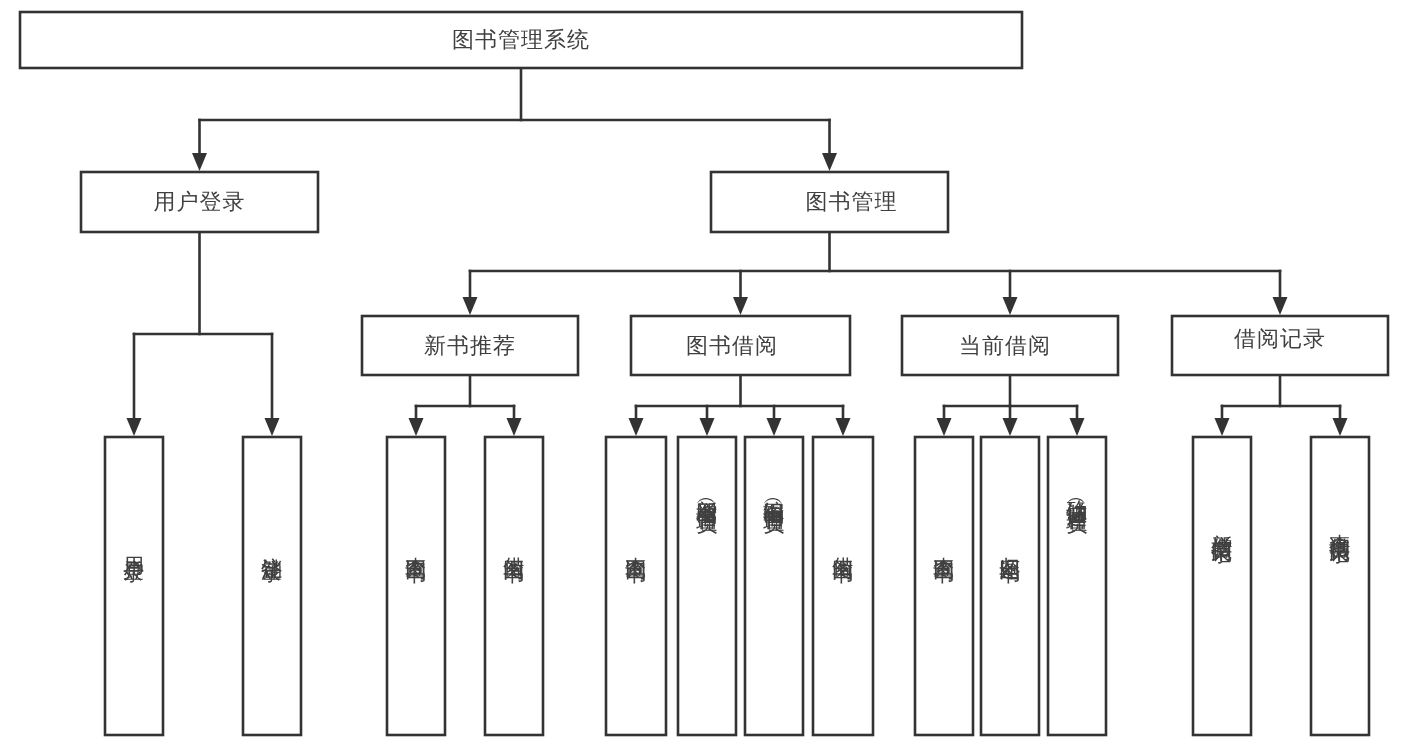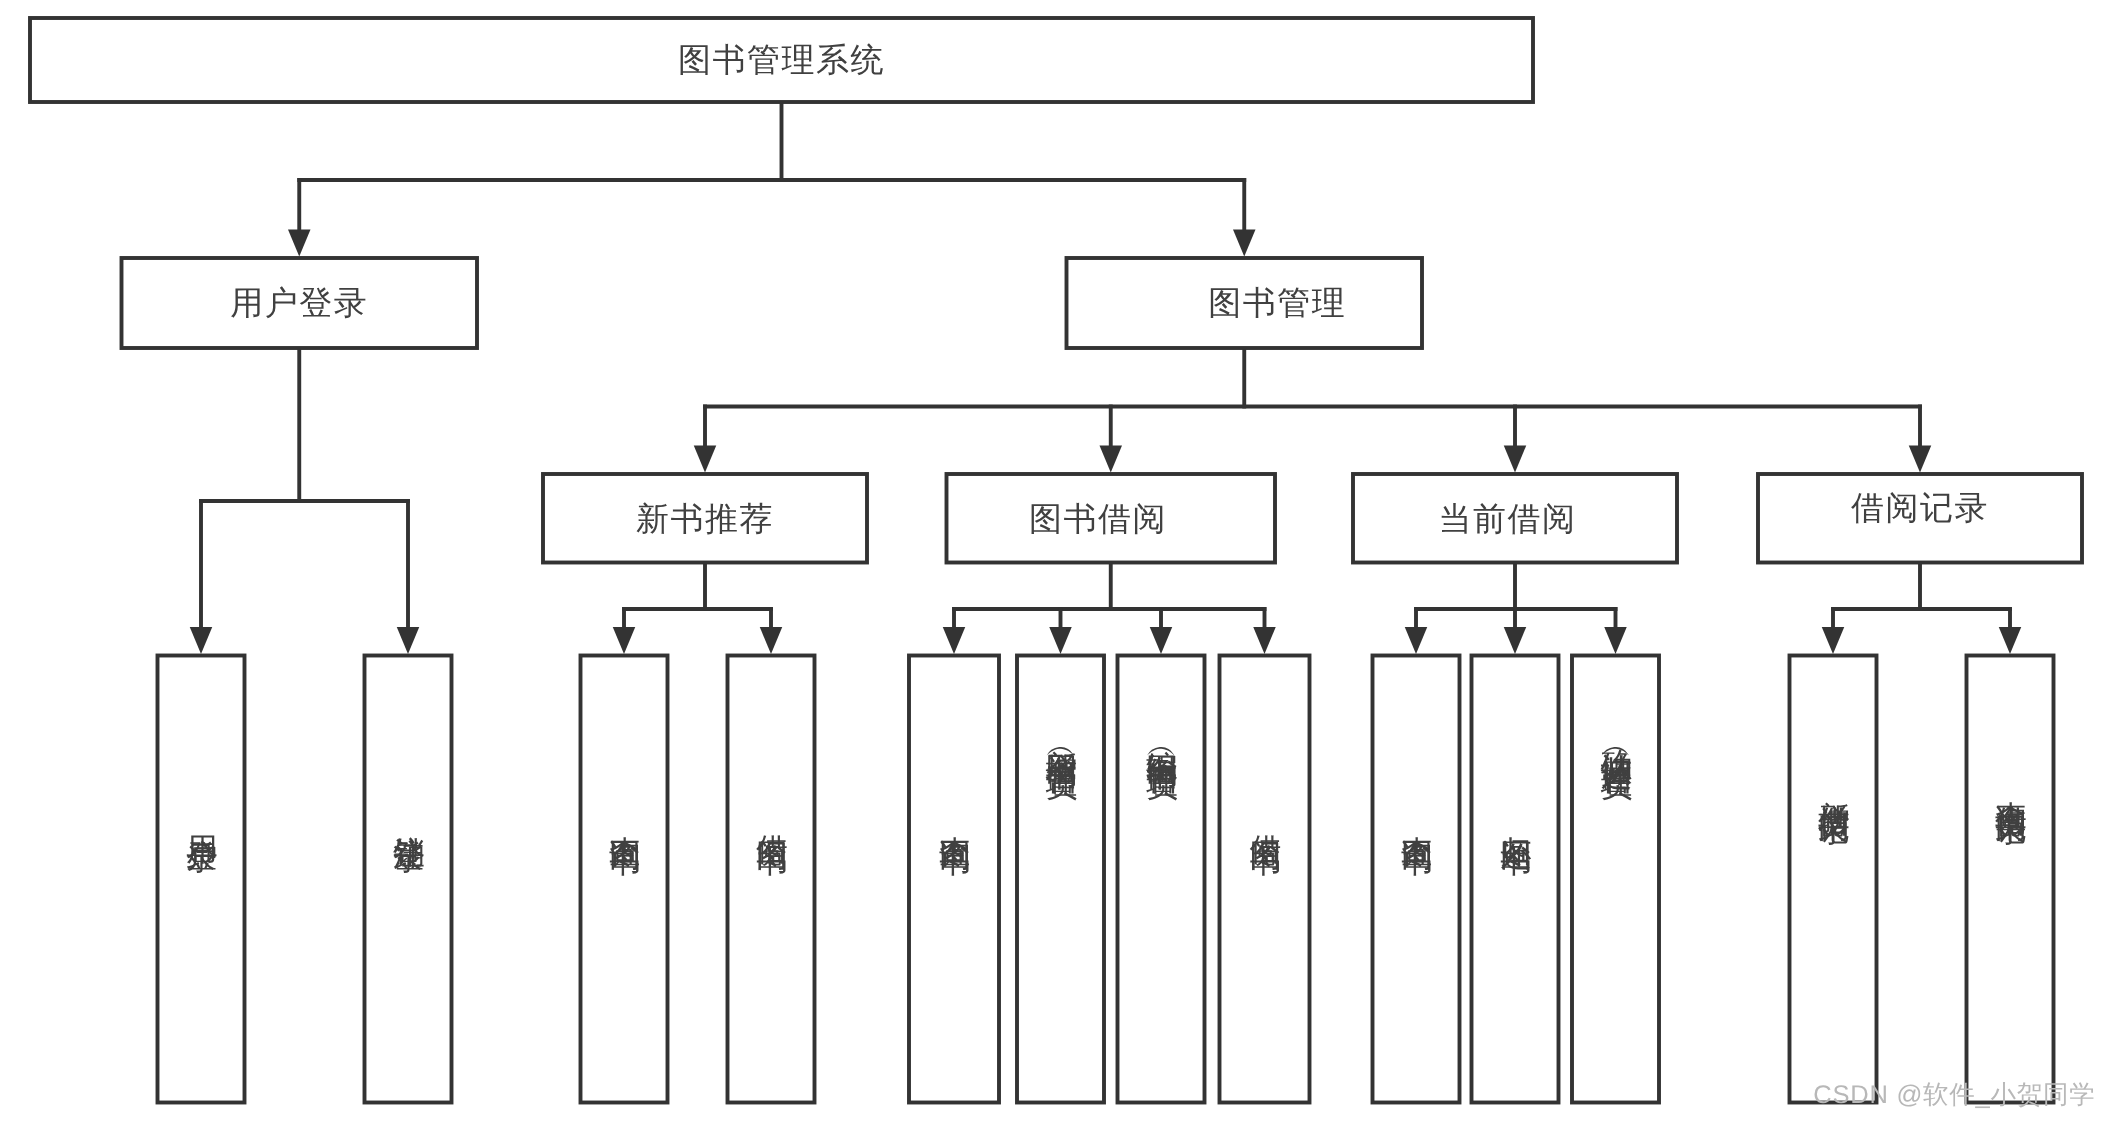--- a/index.html
+++ b/index.html
@@ -235,14 +235,13 @@
       <div class="vlabel-wrap" style="left: 1048px; top: 437px; width: 58px; height: 298px;">
         <span class="vlabel-text" style="margin-top: 45.5px;">确认归还（管理员）</span>
       </div>
       <div class="vlabel-wrap" style="left: 1193px; top: 437px; width: 58px; height: 298px;">
         <span class="vlabel-text" style="margin-top: 80px;">新增借阅记录</span>
       </div>
       <div class="vlabel-wrap" style="left: 1311px; top: 437px; width: 58px; height: 298px;">
         <span class="vlabel-text" style="margin-top: 80px;">查询借阅记录</span>
       </div>
     </div>
-  <div id="watermark">CSDN @软件_小贺同学</div>
 </div>
 
 </body></html>

